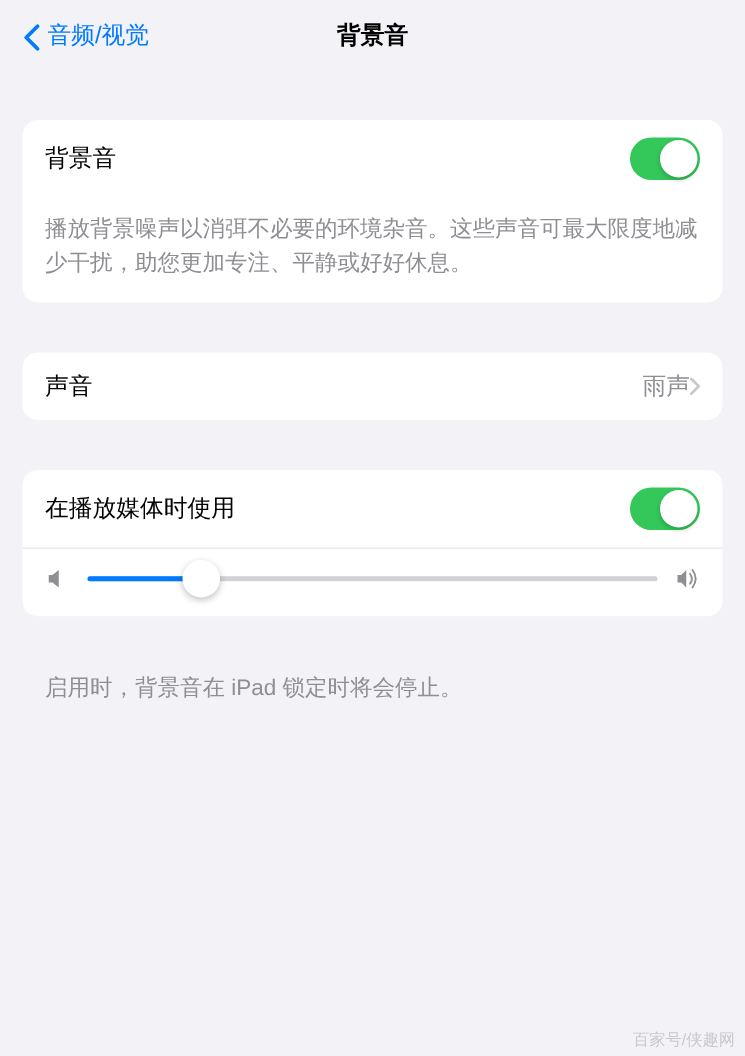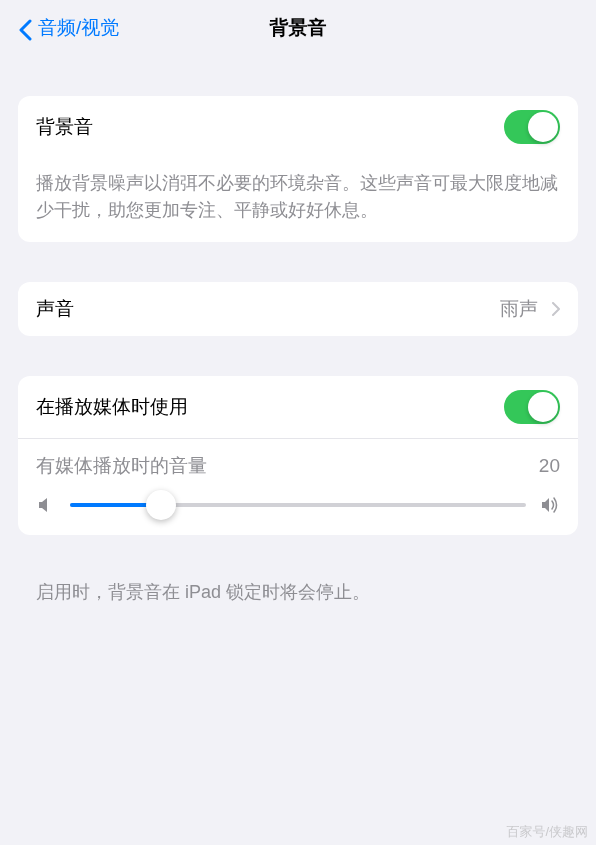--- a/index.html
+++ b/index.html
@@ -65,21 +65,21 @@
     }
     .row-label.secondary {
       color: #8e8e93;
       font-weight: 400;
     }
     .row-value {
       font-size: 19px;
       color: #8e8e93;
       display: flex;
       align-items: center;
-      gap: 14px;
+      gap: 0;
     }
     .chevron {
       width: 8px;
       height: 14px;
     }
     .description {
       padding: 12px 18px 18px;
       font-size: 18px;
       color: #8e8e93;
       line-height: 1.5;
@@ -216,24 +216,20 @@
 
   <div class="group">
     <div class="row">
       <span class="row-label">在播放媒体时使用</span>
       <div class="toggle on">
         <div class="toggle-knob"></div>
       </div>
     </div>
     <div class="divider"></div>
     <div class="slider-row">
-      <div class="slider-header">
-        <span class="row-label secondary">有媒体播放时的音量</span>
-        <span class="row-label secondary">20</span>
-      </div>
       <div class="slider-container">
         <svg class="speaker-icon" viewBox="0 0 20 20">
           <path d="M3 7 L6 7 L11 3 L11 17 L6 13 L3 13 Z" fill="#8e8e93"></path>
         </svg>
         <div class="slider-track">
           <div class="slider-fill" style="width:20%"></div>
           <div class="slider-thumb" style="left:20%"></div>
         </div>
         <svg class="speaker-icon" viewBox="0 0 20 20">
           <path d="M2 7 L5 7 L9 3 L9 17 L5 13 L2 13 Z" fill="#8e8e93"></path>

